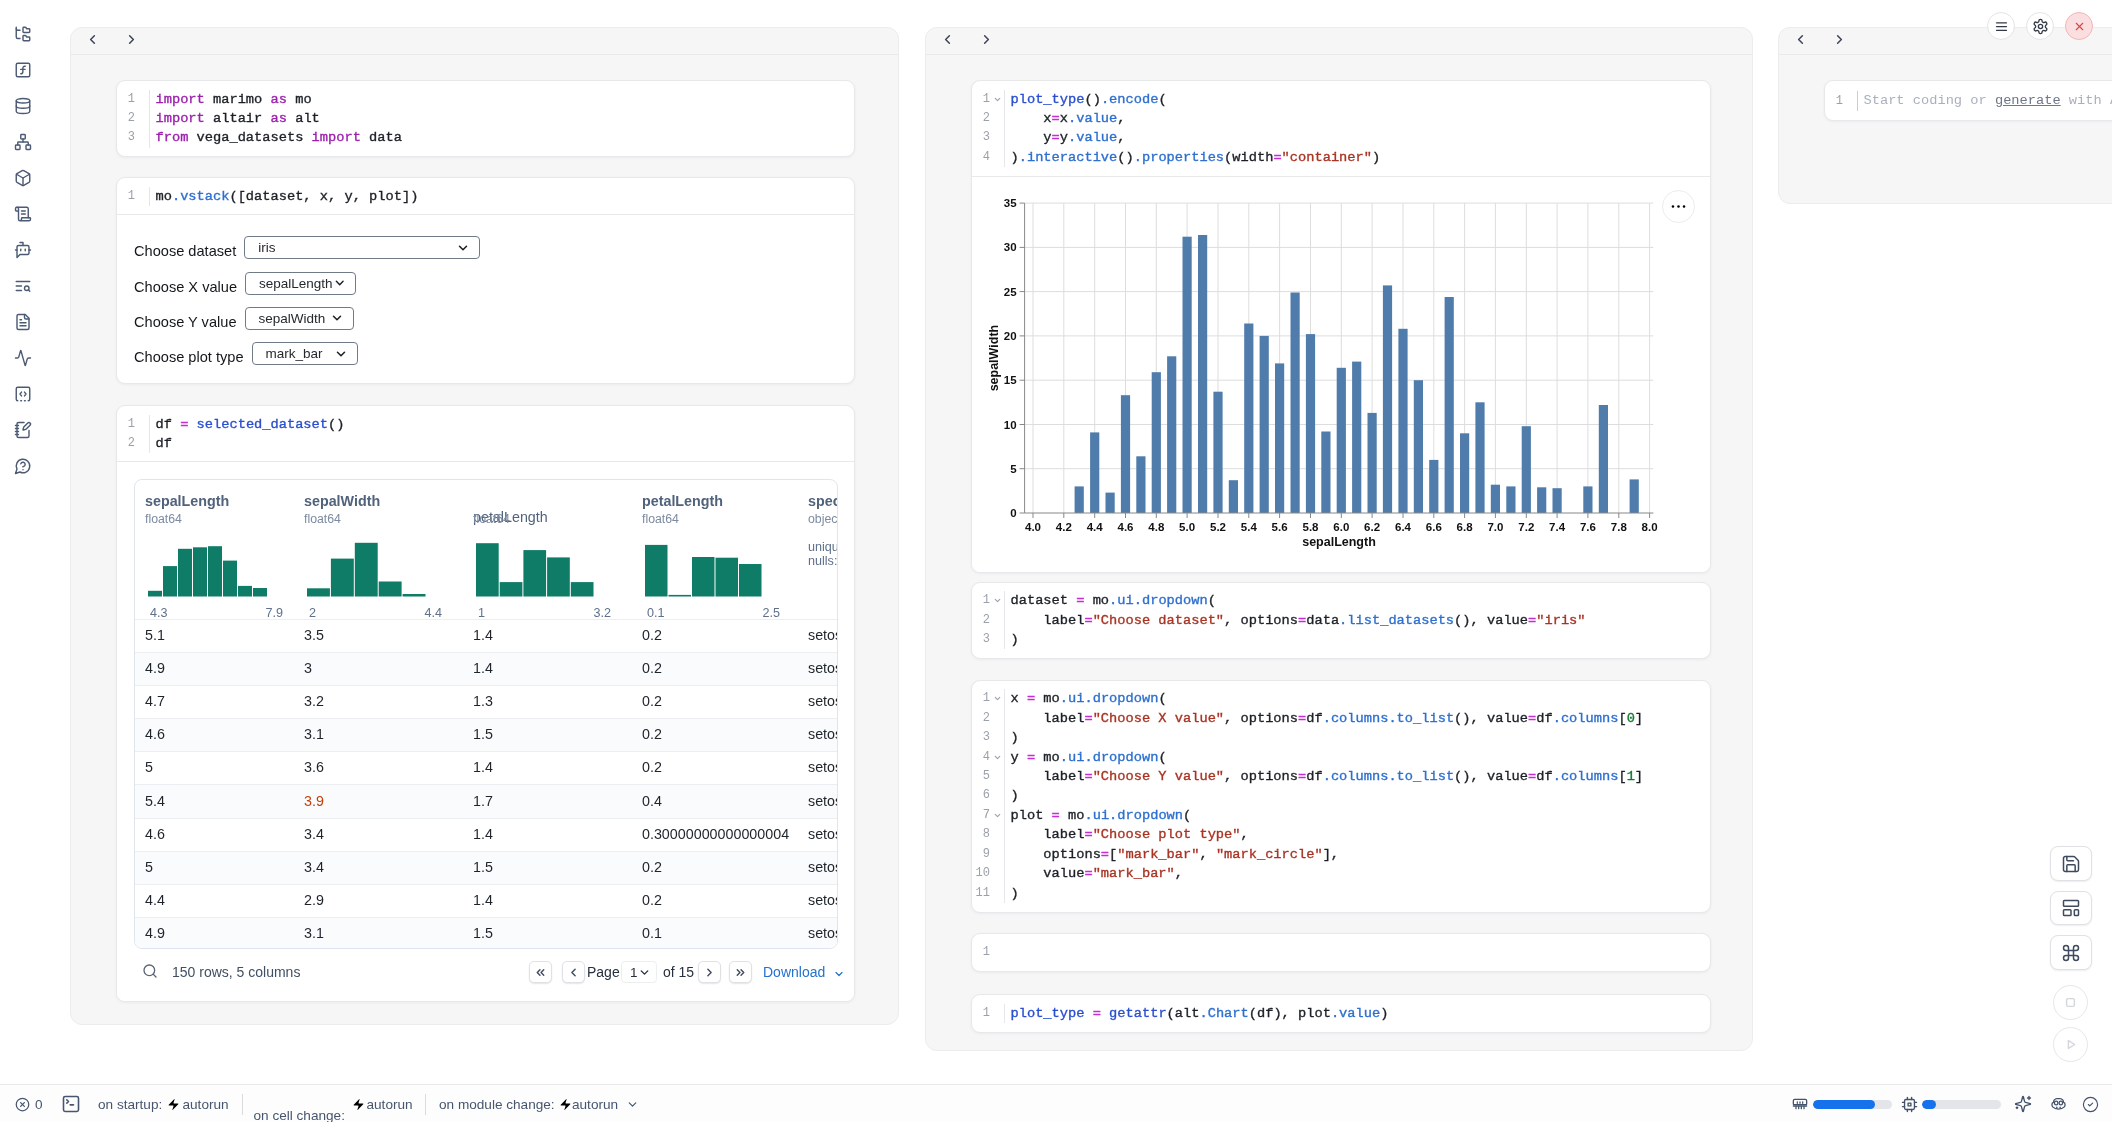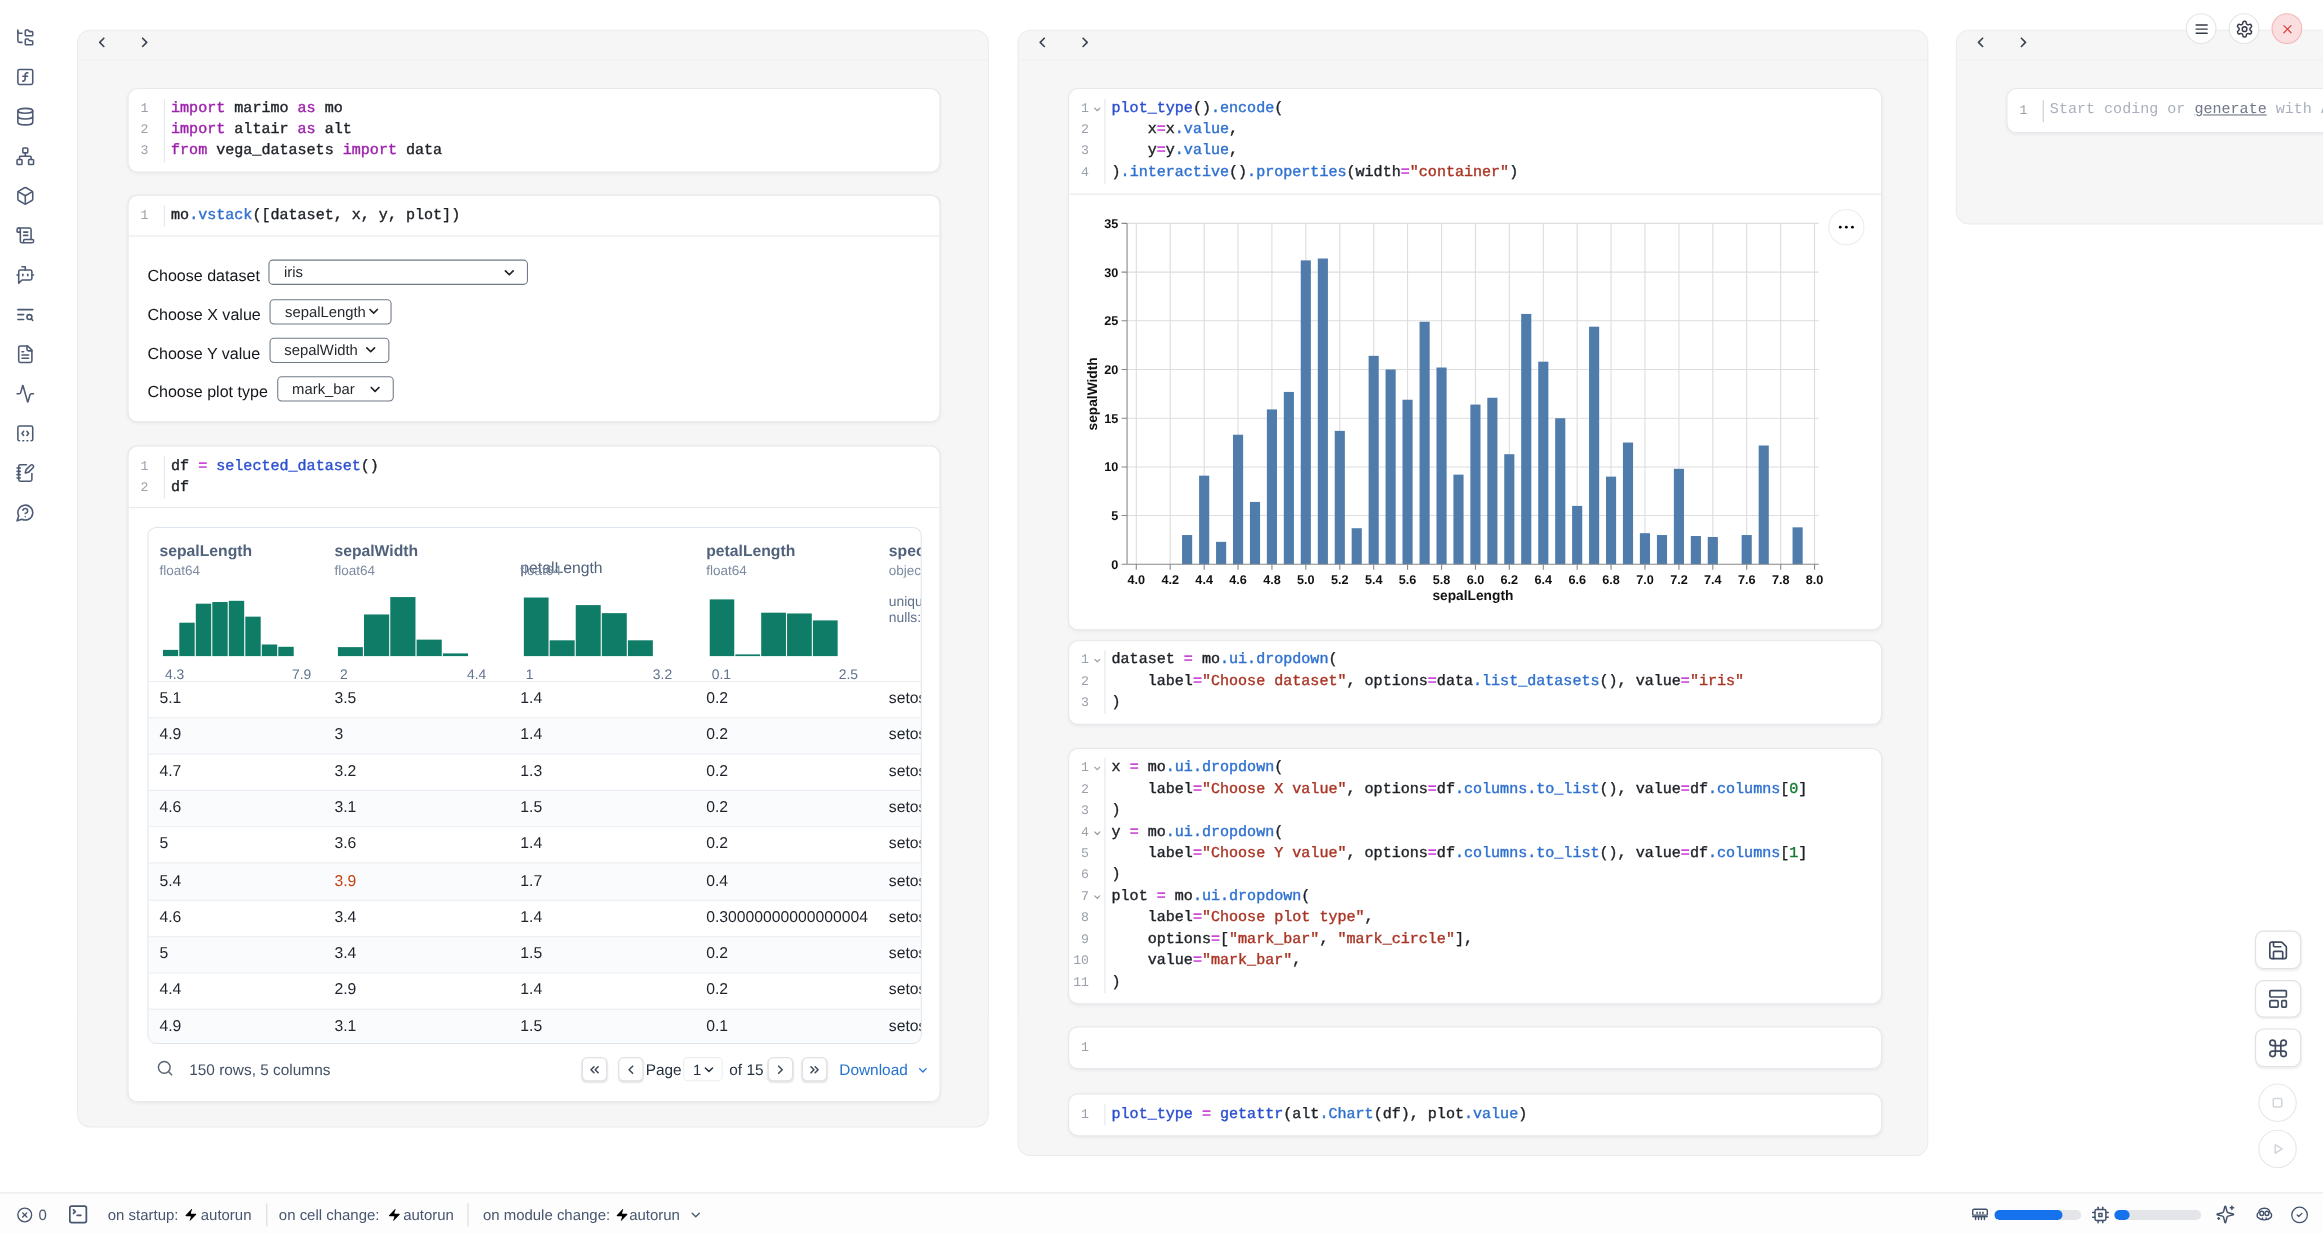--- a/index.html
+++ b/index.html
@@ -640,21 +640,21 @@
         <svg style="" width="13" height="13" viewBox="0 0 24 24" fill="none" stroke="#47566e" stroke-width="2" stroke-linecap="round" stroke-linejoin="round">
           <path fill="currentColor" stroke="none" d="M4 14a1 1 0 0 1-.78-1.63l9.9-10.2a.5.5 0 0 1 .86.46l-1.92 6.02A1 1 0 0 0 13 10h7a1 1 0 0 1 .78 1.63l-9.9 10.2a.5.5 0 0 1-.86-.46l1.92-6.02A1 1 0 0 0 11 14z"></path>
         </svg>
       </div>
       <div class="abs" style="left:182.5px;top:0px;height:38px;display:flex;align-items:center">
         <span style="font-size:13.6px;color:#47566e">autorun</span>
       </div>
       <div class="abs" style="left:242px;top:0px;height:38px;display:flex;align-items:center">
         <span style="width:1px;height:21px;background:#d9dbdf"></span>
       </div>
-      <div class="abs" style="left:253.5px;top:0px;height:38px;display:flex;align-items:center">
+      <div class="abs" style="left:253.5px;top:0px;height:38px;display:flex;align-items:flex-end">
         <span style="font-size:13.6px;color:#47566e">on cell change:</span>
       </div>
       <div class="abs" style="left:352px;top:0px;height:38px;display:flex;align-items:center">
         <svg style="" width="13" height="13" viewBox="0 0 24 24" fill="none" stroke="#47566e" stroke-width="2" stroke-linecap="round" stroke-linejoin="round">
           <path fill="currentColor" stroke="none" d="M4 14a1 1 0 0 1-.78-1.63l9.9-10.2a.5.5 0 0 1 .86.46l-1.92 6.02A1 1 0 0 0 13 10h7a1 1 0 0 1 .78 1.63l-9.9 10.2a.5.5 0 0 1-.86-.46l1.92-6.02A1 1 0 0 0 11 14z"></path>
         </svg>
       </div>
       <div class="abs" style="left:366.5px;top:0px;height:38px;display:flex;align-items:center">
         <span style="font-size:13.6px;color:#47566e">autorun</span>
       </div>

